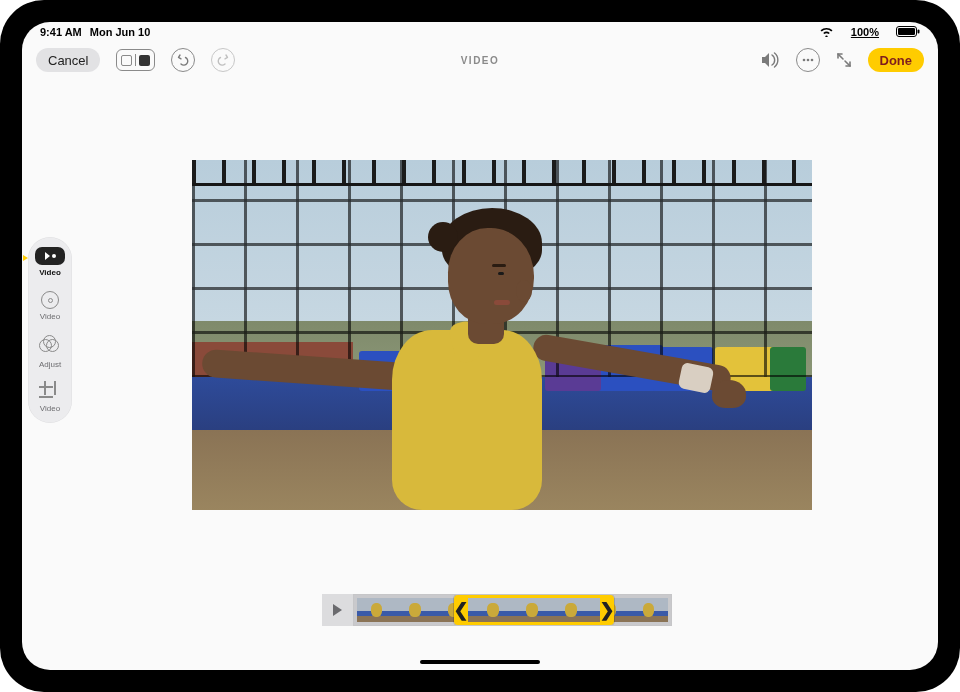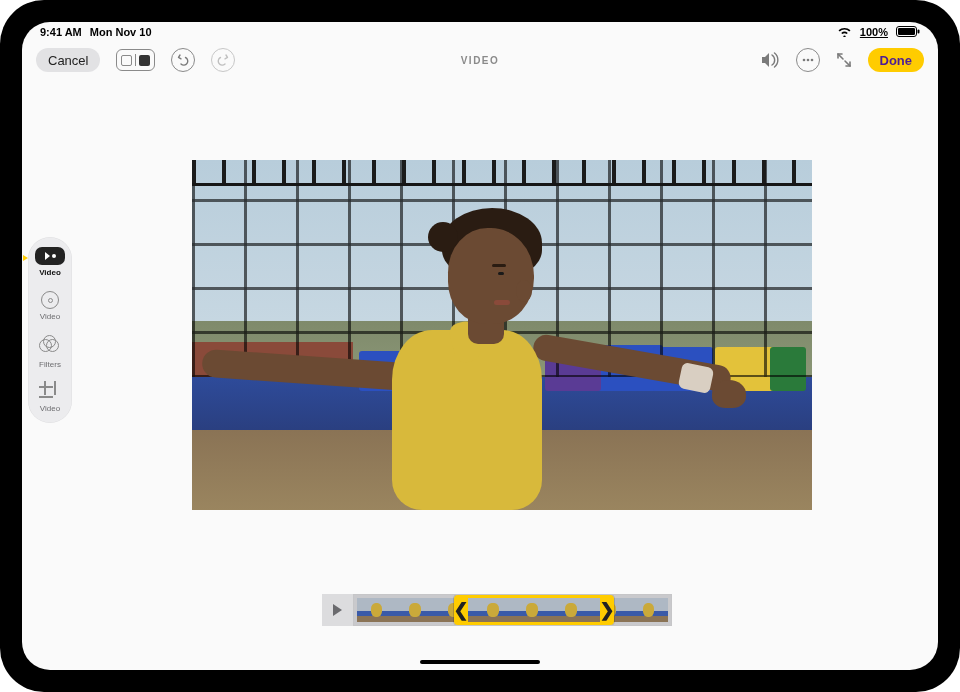--- a/index.html
+++ b/index.html
@@ -25,21 +25,21 @@
     height: 20px;
     display: flex;
     align-items: center;
     justify-content: space-between;
     padding: 0 18px;
     font-size: 11px;
     font-weight: 600;
     color: #000;
   }
   .statusbar .left { display:flex; gap:8px; align-items:flex-start;}
-  .statusbar .right { display:flex; gap:8px; align-items:center;text-decoration:underline;}
+  .statusbar .right { display:flex; gap:17px; align-items:center;text-decoration:underline;}
   
   
   .toolbar {
     height: 36px;
     display: flex;
     align-items: center;
     padding: 0 14px;
     position: relative;
   }
   .toolbar .left-group, .toolbar .right-group { display:flex; align-items:center; gap:16px;}
@@ -49,21 +49,21 @@
   }
   .pill {
     border-radius: 13px;
     height: 24px;
     padding: 0 12px;
     display:flex; align-items:center;
     font-size: 13px;
     font-weight: 500;
   }
   .pill.grey { background:#e2e2e4; color:#222;}
-  .pill.yellow { background:#ffcc00; color:#4c1d95; font-weight:600;}
+  .pill.yellow { background:#ffcc00; color:#7f1d1d; font-weight:600;}
   .circ-btn {
     width:24px; height:24px; border-radius:50%;
     border:1.5px solid #8a8a8a;
     display:flex; align-items:center; justify-content:center;
     color:#7a7a7a;
   }
   .circ-btn.disabled { opacity:.45;}
   .icon-btn { color:#7a7a7a; display:flex; align-items:center; justify-content:center;}
   
   .lp-toggle {
@@ -234,21 +234,21 @@
 </style>
 </head>
 <body>
 
 <div class="device">
   <div class="screen">
 
     <div class="statusbar">
       <div class="left">
         <span>9:41 AM</span>
-        <span>Mon Nov 10</span>
+        <span>Mon Jun 10</span>
       </div>
       <div class="right">
         <span>
           <svg width="15" height="11" viewBox="0 0 15 11">
               <path d="M7.5 9.5a1.2 1.2 0 100 2.4 1.2 1.2 0 000-2.4zm-3.3-2.6a5 5 0 016.6 0l-1.2 1.2a3.2 3.2 0 00-4.2 0zM1.5 4.2a9 9 0 0112 0L12.3 5.4a7.2 7.2 0 00-9.6 0z" fill="#000"></path>
             </svg>
         </span>
         <span>100%</span>
         <span>
           <svg width="24" height="11" viewBox="0 0 24 11">
@@ -325,21 +325,21 @@
             <span class="inner"></span>
           </div>
         <span class="lbl">Video</span>
       </div>
       <div class="tool">
         <div class="tool-icon filters">
           <span class="c c1"></span>
             <span class="c c2"></span>
             <span class="c c3"></span>
         </div>
-        <span class="lbl">Filters</span>
+        <span class="lbl">Adjust</span>
       </div>
       <div class="tool">
         <div class="tool-icon crop"></div>
         <span class="lbl">Video</span>
       </div>
     </div>
 
     <div class="preview-wrap">
       <div class="preview">
         <div class="sky"></div>

